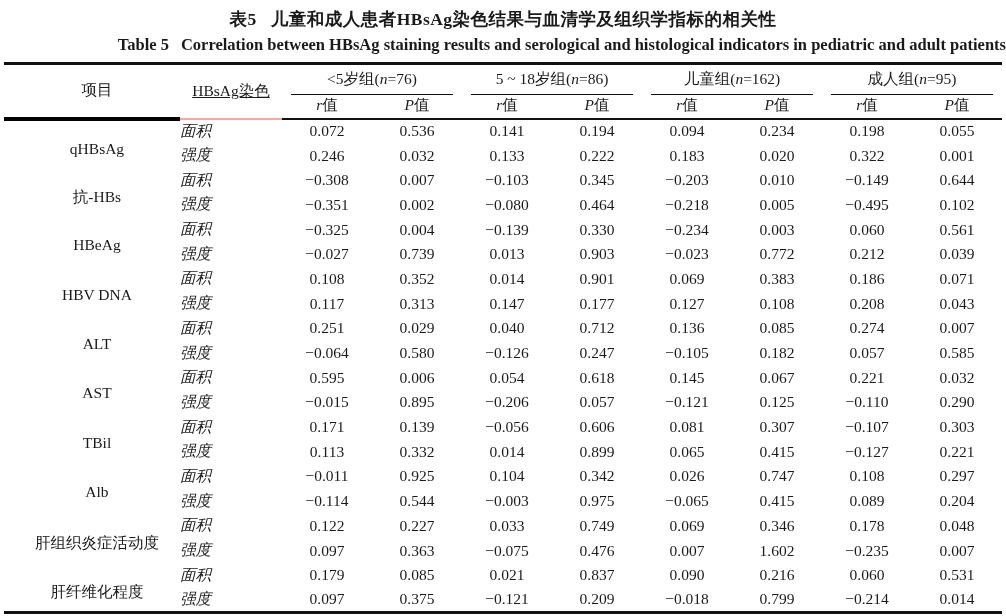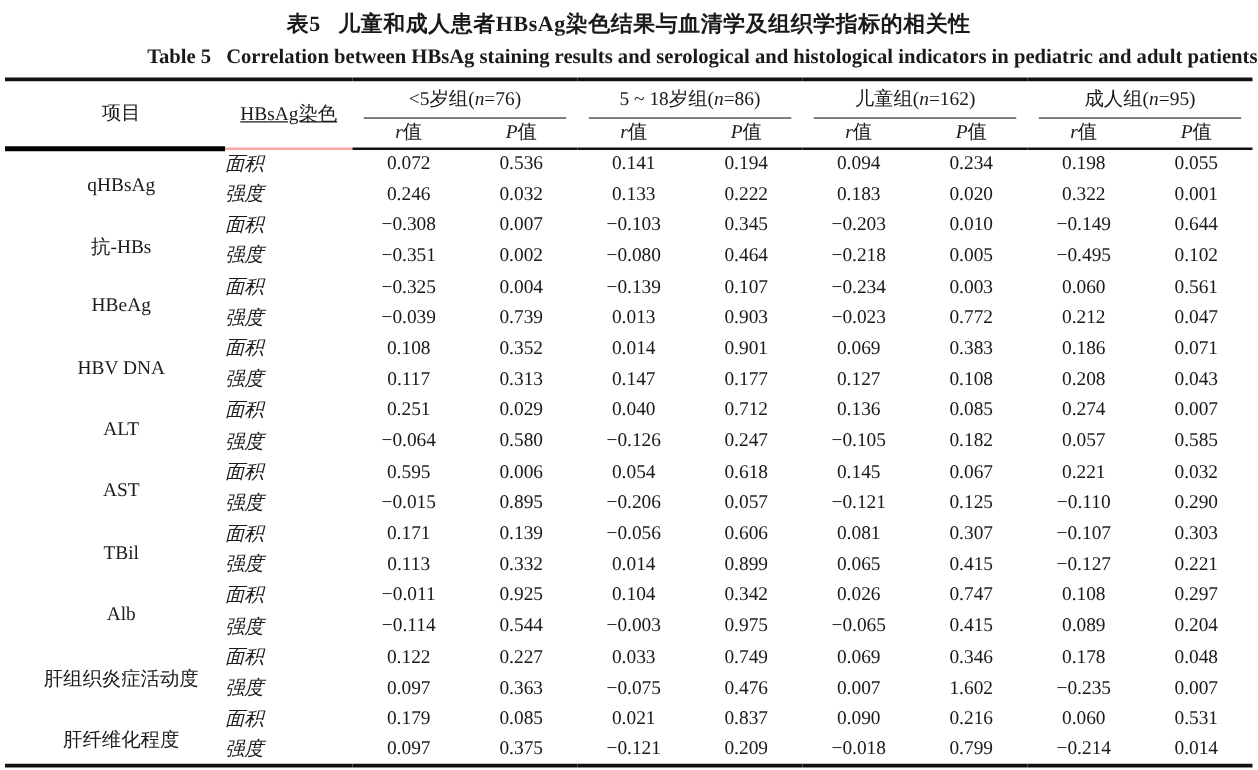--- a/index.html
+++ b/index.html
@@ -198,36 +198,36 @@
           <td class="value-cell">0.005</td>
           <td class="value-cell">−0.495</td>
           <td class="value-cell">0.102</td>
         </tr>
         <tr>
           <td class="item-cell" rowspan="2">HBeAg</td>
           <td class="measure-cell">面积</td>
           <td class="value-cell">−0.325</td>
           <td class="value-cell">0.004</td>
           <td class="value-cell">−0.139</td>
-          <td class="value-cell">0.107</td>
+          <td class="value-cell">0.330</td>
           <td class="value-cell">−0.234</td>
           <td class="value-cell">0.003</td>
           <td class="value-cell">0.060</td>
           <td class="value-cell">0.561</td>
         </tr>
         <tr>
           <td class="measure-cell">强度</td>
-          <td class="value-cell">−0.039</td>
+          <td class="value-cell">−0.027</td>
           <td class="value-cell">0.739</td>
           <td class="value-cell">0.013</td>
           <td class="value-cell">0.903</td>
           <td class="value-cell">−0.023</td>
           <td class="value-cell">0.772</td>
           <td class="value-cell">0.212</td>
-          <td class="value-cell">0.047</td>
+          <td class="value-cell">0.039</td>
         </tr>
         <tr>
           <td class="item-cell" rowspan="2">HBV DNA</td>
           <td class="measure-cell">面积</td>
           <td class="value-cell">0.108</td>
           <td class="value-cell">0.352</td>
           <td class="value-cell">0.014</td>
           <td class="value-cell">0.901</td>
           <td class="value-cell">0.069</td>
           <td class="value-cell">0.383</td>

